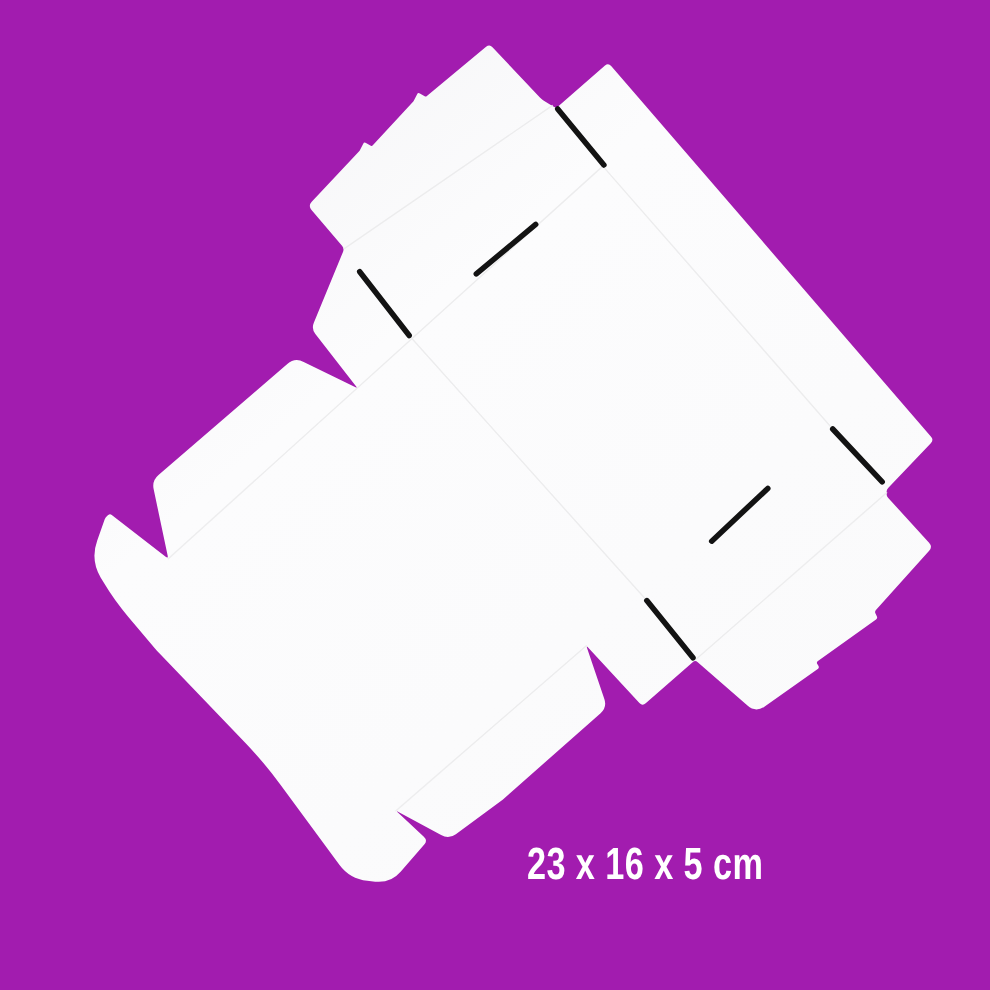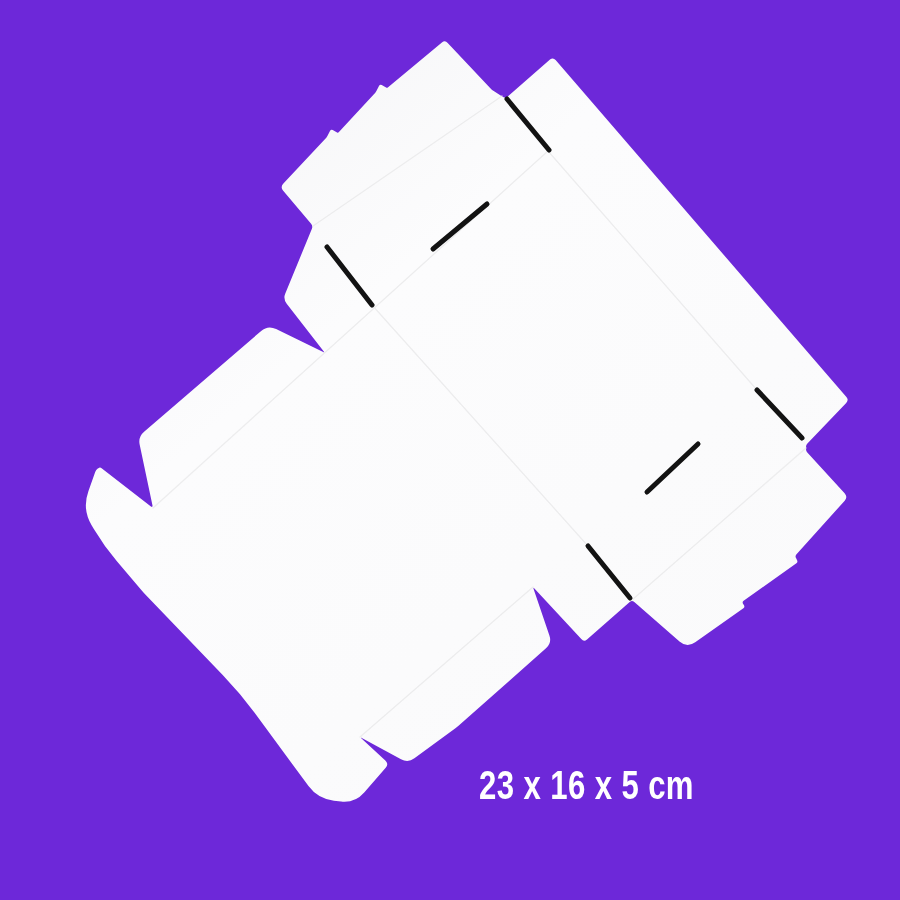--- a/index.html
+++ b/index.html
@@ -21,21 +21,21 @@
     letter-spacing:0.5px;
     white-space:nowrap;
     transform:scaleX(0.76);
     transform-origin:left center;
     color:#ffffff;
   }
 </style>
 </head>
 <body>
 
-<div class="scene" style="background: #6d28d9;">
+<div class="scene" style="background: #a21caf;">
   <svg width="900" height="900" viewBox="0 0 900 900" aria-hidden="true">
     <defs>
       <linearGradient id="paperGrad" x1="0%" y1="0%" x2="85%" y2="100%">
         <stop id="pg0" offset="0%" stop-color="#f3f3f5"></stop>
         <stop id="pg1" offset="38%" stop-color="#fcfcfd"></stop>
         <stop id="pg2" offset="100%" stop-color="#fafafb"></stop>
       </linearGradient>
     </defs>
     <path id="dieline-outline" fill="url(#paperGrad)" stroke="none" d="M441.9,42.6Q445,40 447.7,42.9L490.6,88.5Q492,90 493.7,91.1L501.8,96.2Q503,97 504.4,97.5L505.1,97.7Q506,98 506.8,97.3L550.0,59.6Q553,57 555.6,60.0L846.4,397.0Q849,400 846.2,402.9L807.4,443.6Q806,445 806.0,447.0L806.0,449.0Q806,451 807.3,452.5L844.6,493.3Q848,497 844.7,500.7L796.3,554.5Q795,556 795.9,557.8L797.1,560.2Q798,562 796.4,563.2L743.6,600.8Q742,602 743.0,603.7L744.0,605.3Q745,607 743.4,608.2L695.2,642.2Q687,648 679.5,641.4L634.3,602.0Q632,600 629.7,602.0L587.0,639.4Q584,642 581.3,639.1L534.4,588.5Q533,587 533.6,588.9L549.4,635.4Q552,643 546.0,648.3L458.5,725.7Q457,727 455.4,728.2L414.4,758.3Q408,763 401.0,759.2L361.8,738.0Q360,737 361.5,738.4L385.3,760.6Q389,764 385.7,767.8L364.2,792.4Q355,803 341.1,801.5L333.9,800.7Q318,799 308.5,786.1L254.8,713.1Q240,693 222.7,675.0L145.1,594.2Q143,592 141.1,589.7L116.7,560.9Q104,546 94.0,529.2L91.6,525.2Q82,509 88.4,491.3L95.2,472.1Q96,470 97.8,468.6L98.4,468.2Q100,467 101.6,468.2L150.6,506.2Q153,508 152.4,505.1L139.7,444.8Q138,437 144.1,431.8L261.2,330.9Q268,325 276.1,329.0L323.2,352.1Q325,353 323.8,351.4L286.7,303.7Q283,299 285.3,293.5L311.9,228.8Q313,226 311.1,223.7L283.2,190.8Q280,187 283.4,183.4L326.3,137.7Q327,137 327.4,136.1L330.1,130.8Q331,129 332.7,130.0L337.1,132.5Q338,133 338.7,132.3L375.3,92.7Q376,92 376.4,91.1L379.1,85.8Q380,84 381.7,85.0L386.1,87.5Q387,88 387.8,87.4Z"></path>
     <g id="fold-lines" stroke-width="1.3" fill="none" stroke-linecap="round" opacity="0.9" stroke="#ebebec">

